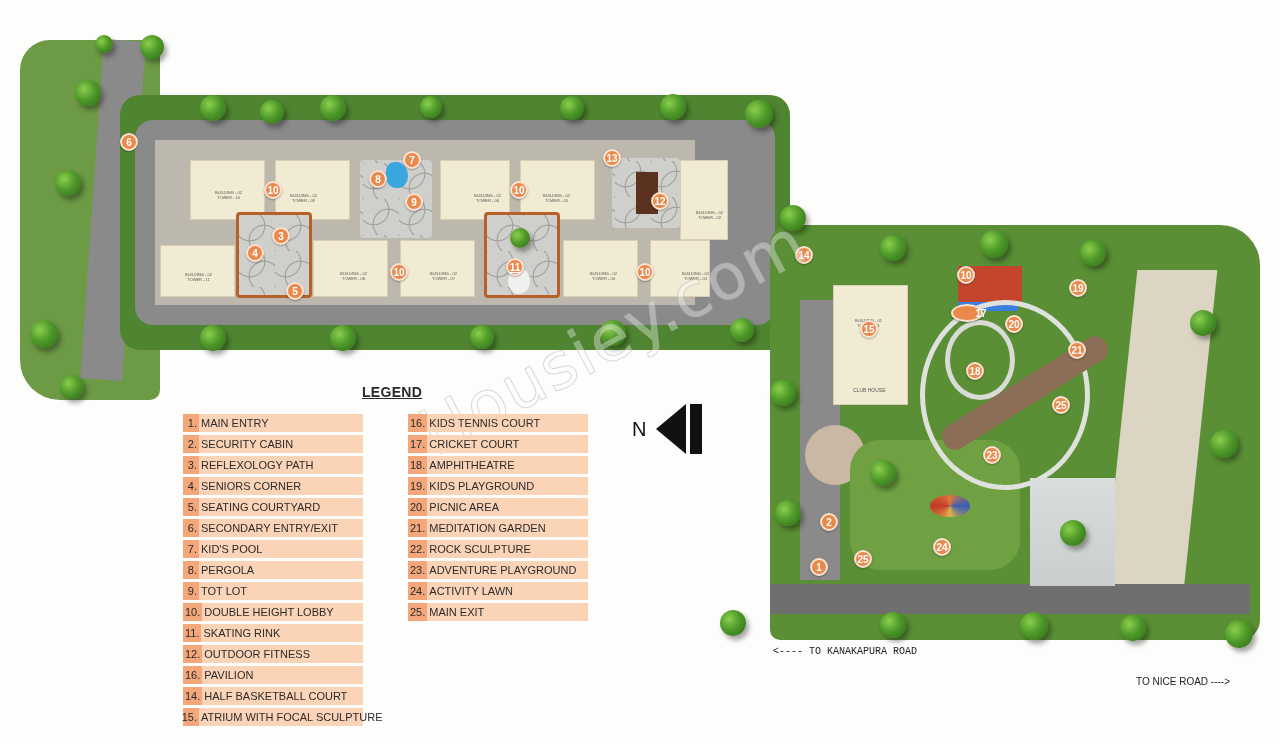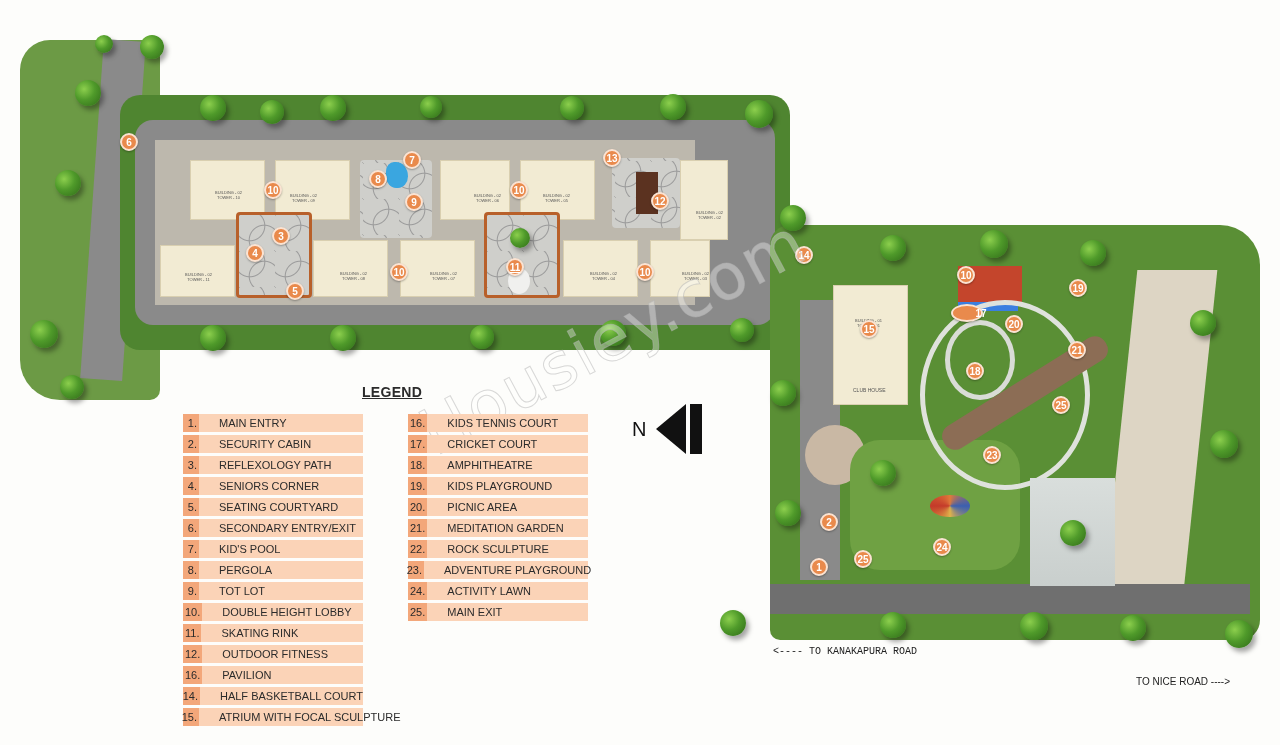--- a/index.html
+++ b/index.html
@@ -19,21 +19,21 @@
   .tree { position: absolute; border-radius: 50%;
     background: radial-gradient(circle at 35% 35%, #8ccf4d 0%, #4f9a2a 45%, #2f6a18 100%);
     box-shadow: 3px 4px 5px rgba(0,0,0,0.35); }
   .marker { position: absolute; width: 18px; height: 18px; border-radius: 50%; background: #e98a4c; border: 2px solid #fbe3d2;
     color: #fff; font-size: 10px; font-weight: bold; display: flex; align-items: center; justify-content: center;
     box-shadow: 0 1px 2px rgba(0,0,0,0.3); }
   .legend-title { position: absolute; left: 362px; top: 384px; font-size: 14px; font-weight: bold; color: #2b2b2b; text-decoration: underline; letter-spacing: 0.3px; }
   .legend-col { position: absolute; display: flex; flex-direction: column; gap: 3px; }
   .legend-row { width: 180px; height: 18px; background: #fbd3b7; display: flex; align-items: center; font-size: 11px; color: #2b2b2b; }
   .legend-num { background: #f3a77a; height: 18px; min-width: 16px; padding: 0 2px 0 2px; display: flex; align-items: center; justify-content: flex-end; }
-  .legend-text { padding-left: 20px; white-space: nowrap; }
+  .legend-text { padding-left: 2px; white-space: nowrap; }
   .north { position: absolute; left: 632px; top: 404px; display: flex; align-items: center; gap: 10px; }
   .north-n { font-size: 20px; color: #111; }
   .road-label { position: absolute; font-size: 10px; color: #222; white-space: nowrap; }
   .watermark { position: absolute; left: 400px; top: 300px; font-size: 64px; color: rgba(255,255,255,0.35); transform: rotate(-28deg);
     -webkit-text-stroke: 1px rgba(180,180,180,0.5); font-family: "DejaVu Sans", sans-serif; letter-spacing: 2px; pointer-events: none; }
   .pool { position: absolute; background: #3aa6e0; border-radius: 40% 60% 50% 50%; }
   .court-red { position: absolute; background: #c4452c; }
   .court-blue { position: absolute; background: #3b7fe0; }
   .path-white { position: absolute; border: 5px solid #d9dcd6; border-radius: 50%; }
   .lake { position: absolute; background: linear-gradient(180deg,#d9dedc,#c9cfcd); }

